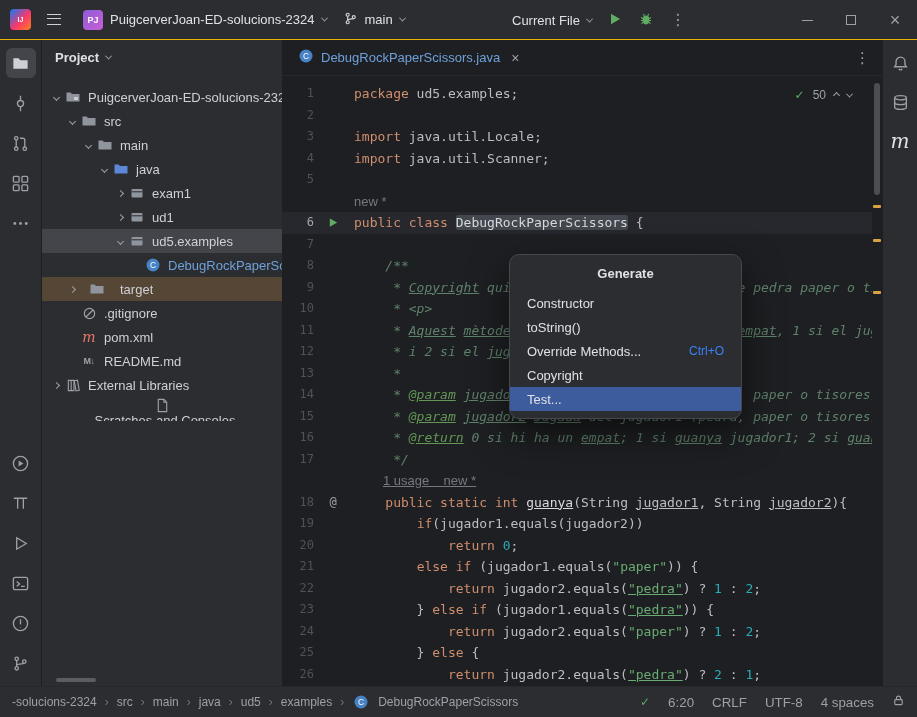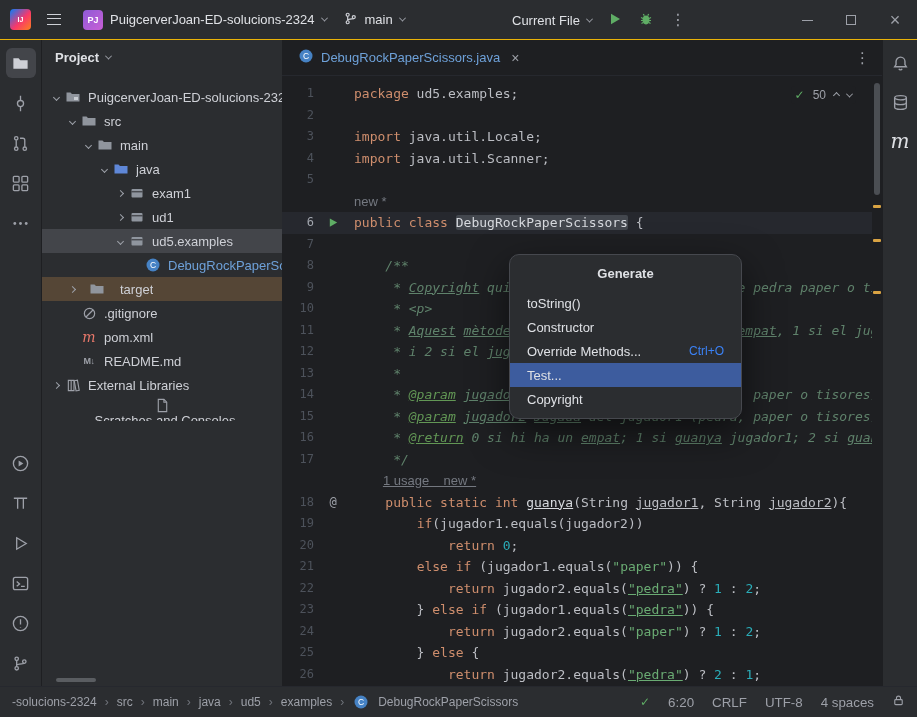--- a/index.html
+++ b/index.html
@@ -628,31 +628,31 @@
             <rect x="3" y="6" width="8" height="5.5" rx="1"></rect>
             <path d="M4.8 6V4.5a2.2 2.2 0 0 1 4.4 0V6"></path>
           </svg></span>
     </div>
   </footer>
 
   <div class="popup">
     <div class="popup-title">Generate</div>
     <div>
         <div class="pitem">
+          <span>Constructor</span>
+        </div>
+        <div class="pitem">
           <span>toString()</span>
-        </div>
-        <div class="pitem">
-          <span>Constructor</span>
         </div>
         <div class="pitem">
           <span>Override Methods...</span>
           <span class="sc">Ctrl+O</span>
         </div>
+        <div class="pitem">
+          <span>Copyright</span>
+        </div>
         <div class="pitem sel">
           <span>Test...</span>
         </div>
-        <div class="pitem">
-          <span>Copyright</span>
-        </div>
       </div>
   </div>
 
 </div>
 
 </body></html>

